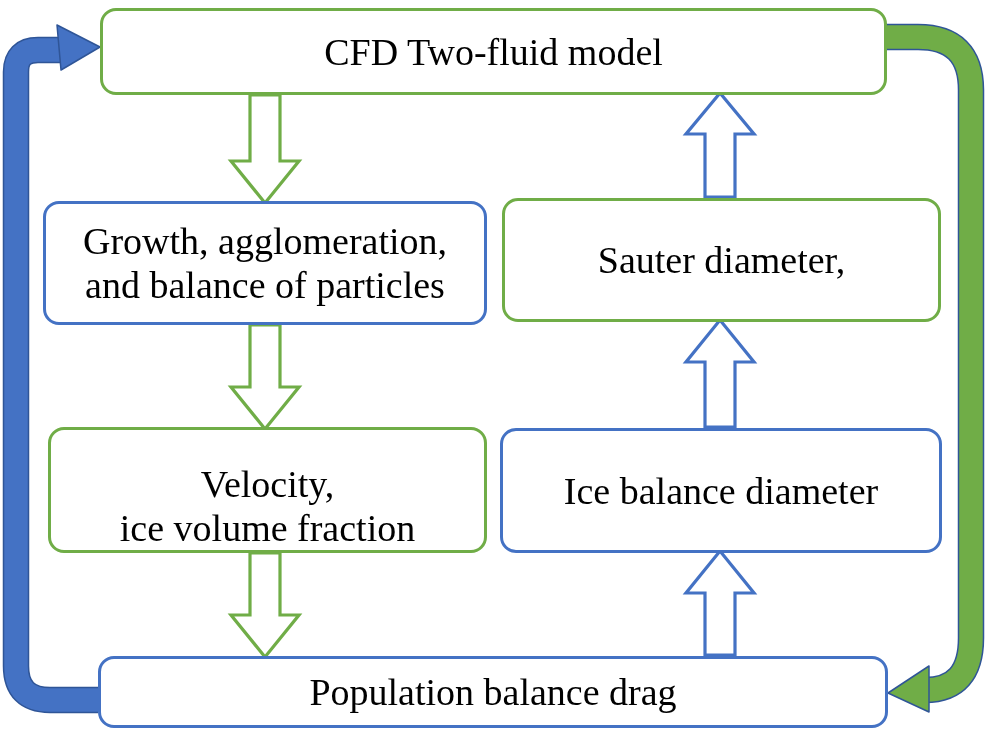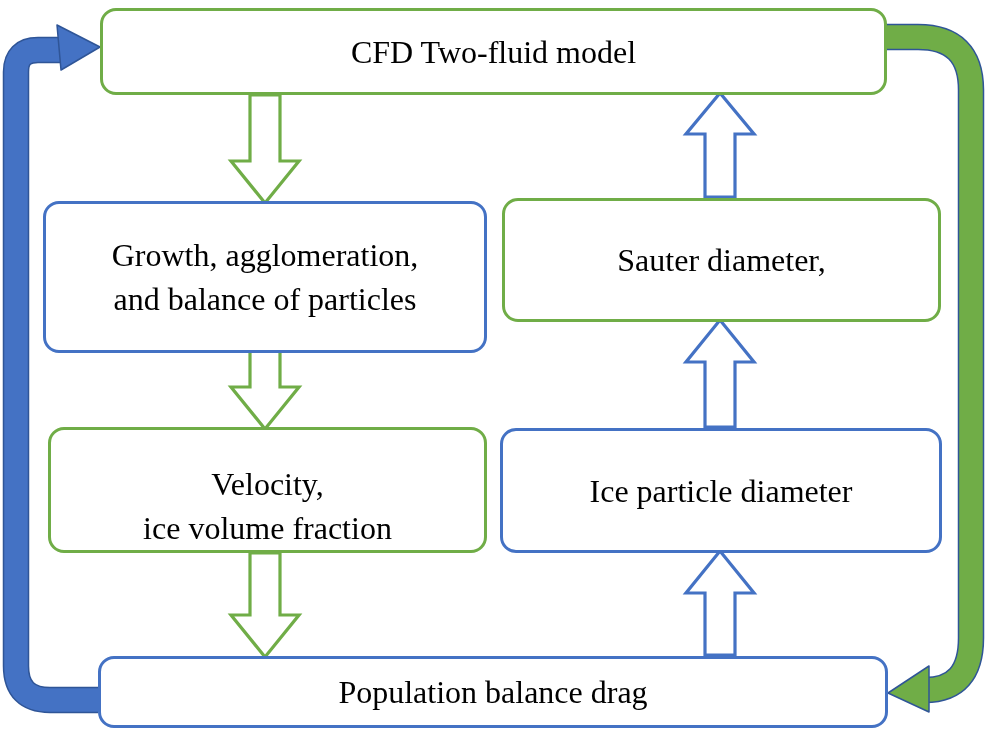--- a/index.html
+++ b/index.html
@@ -71,21 +71,21 @@
     position: absolute;
     box-sizing: border-box;
     background: var(--background, #FFFFFF);
     border-radius: 16px;
     display: flex;
     flex-direction: column;
     justify-content: center;
     align-items: center;
     text-align: center;
     color: var(--text, #000000);
-    font-size: 32px;
+    font-size: 38px;
     line-height: 44px;
     white-space: nowrap;
   }
   .box.green-border { border: 3px solid var(--green, #70AD47); }
   .box.blue-border  { border: 3px solid var(--blue, #4472C4); }
 </style>
 </head>
 <body>
 
 <div id="stage">
@@ -110,35 +110,35 @@
 
     <path class="hollow-blue" d="M 705 197 V 134 H 686 L 720 93 L 754 134 H 735 V 197 Z"></path>
     <path class="hollow-blue" d="M 705 427 V 362 H 686 L 720 320 L 754 362 H 735 V 427 Z"></path>
     <path class="hollow-blue" d="M 705 655 V 593 H 686 L 720 551 L 754 593 H 735 V 655 Z"></path>
   </svg>
 
   <div class="box green-border" style="left:100px; top:8px; width:787px; height:87px;">
     <div>CFD Two-fluid model</div>
   </div>
 
-  <div class="box blue-border" style="left:43px; top:201px; width:444px; height:152px;">
+  <div class="box blue-border" style="left:43px; top:201px; width:444px; height:124px;">
     <div>Growth, agglomeration,</div>
     <div>and balance of particles</div>
   </div>
 
   <div class="box green-border" style="left:502px; top:198px; width:439px; height:124px;">
     <div>Sauter diameter,</div>
   </div>
 
   <div class="box green-border" style="left:48px; top:427px; width:439px; height:126px;justify-content:flex-end;">
     <div>Velocity,</div>
     <div>ice volume fraction</div>
   </div>
 
   <div class="box blue-border" style="left:500px; top:428px; width:442px; height:125px;">
-    <div>Ice particle diameter</div>
+    <div>Ice balance diameter</div>
   </div>
 
   <div class="box blue-border" style="left:98px; top:656px; width:790px; height:72px;">
     <div>Population balance drag</div>
   </div>
 
 </div>
 
 </body></html>

